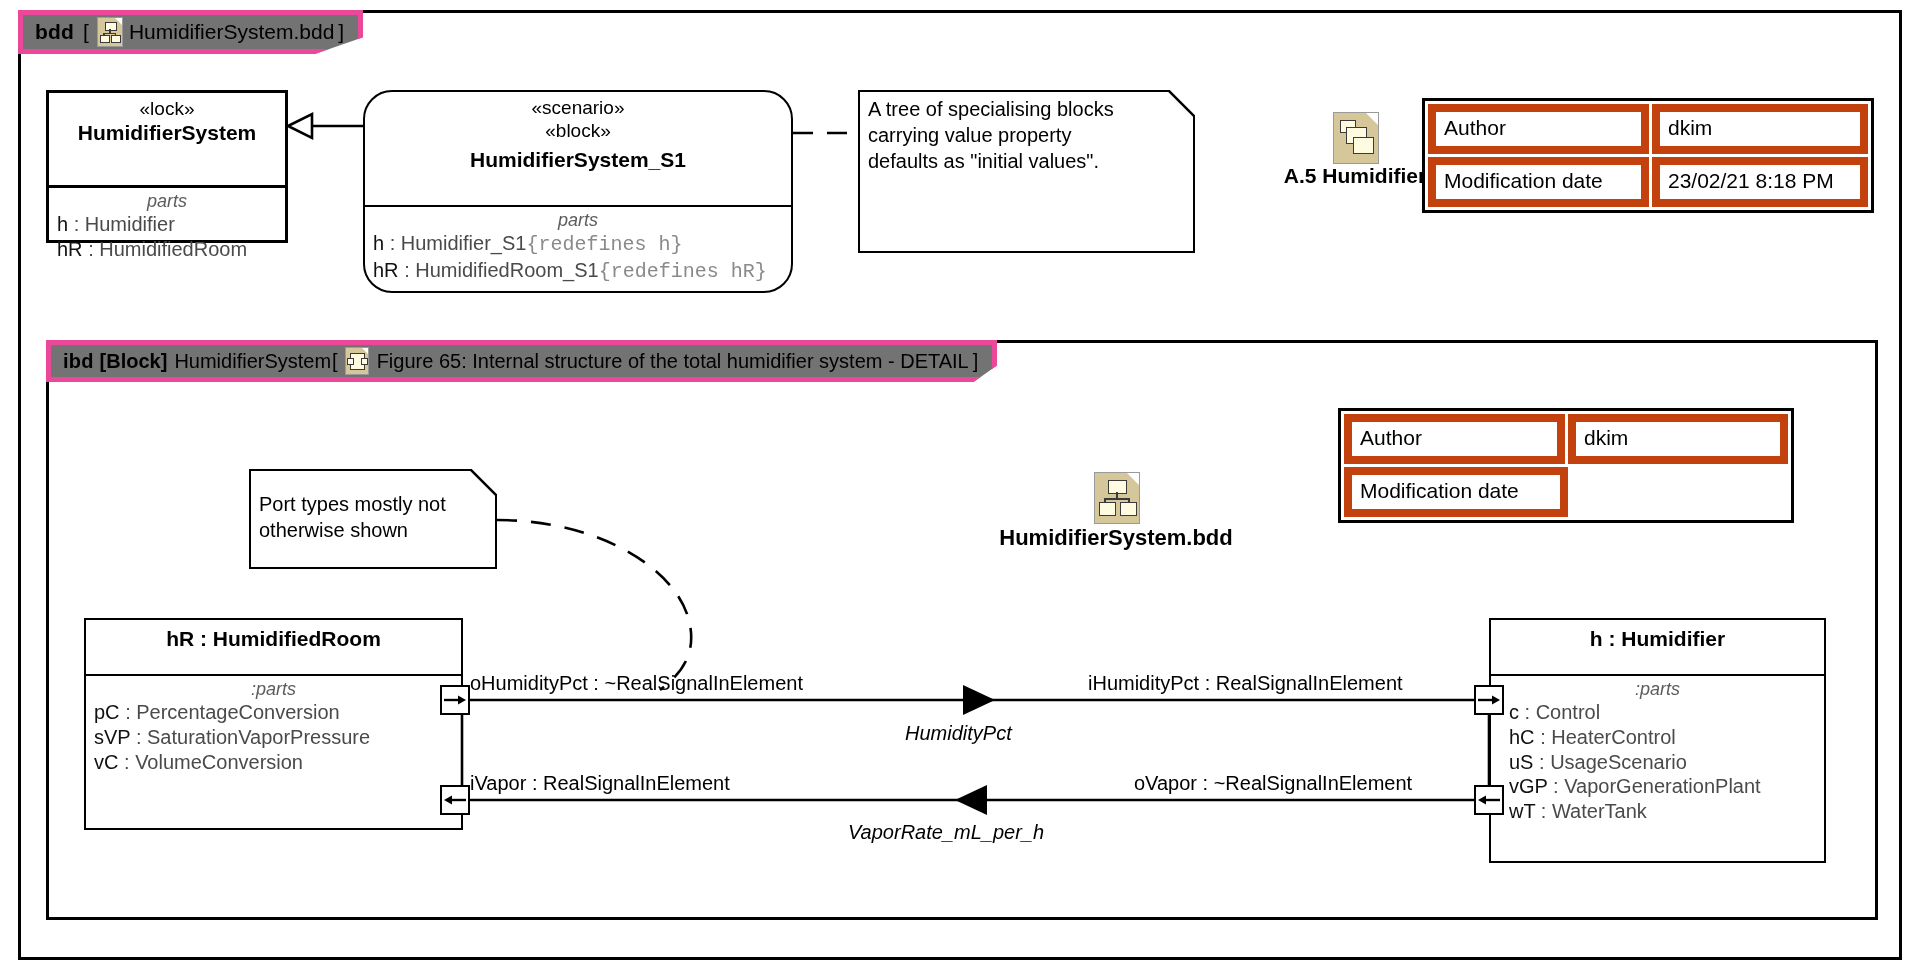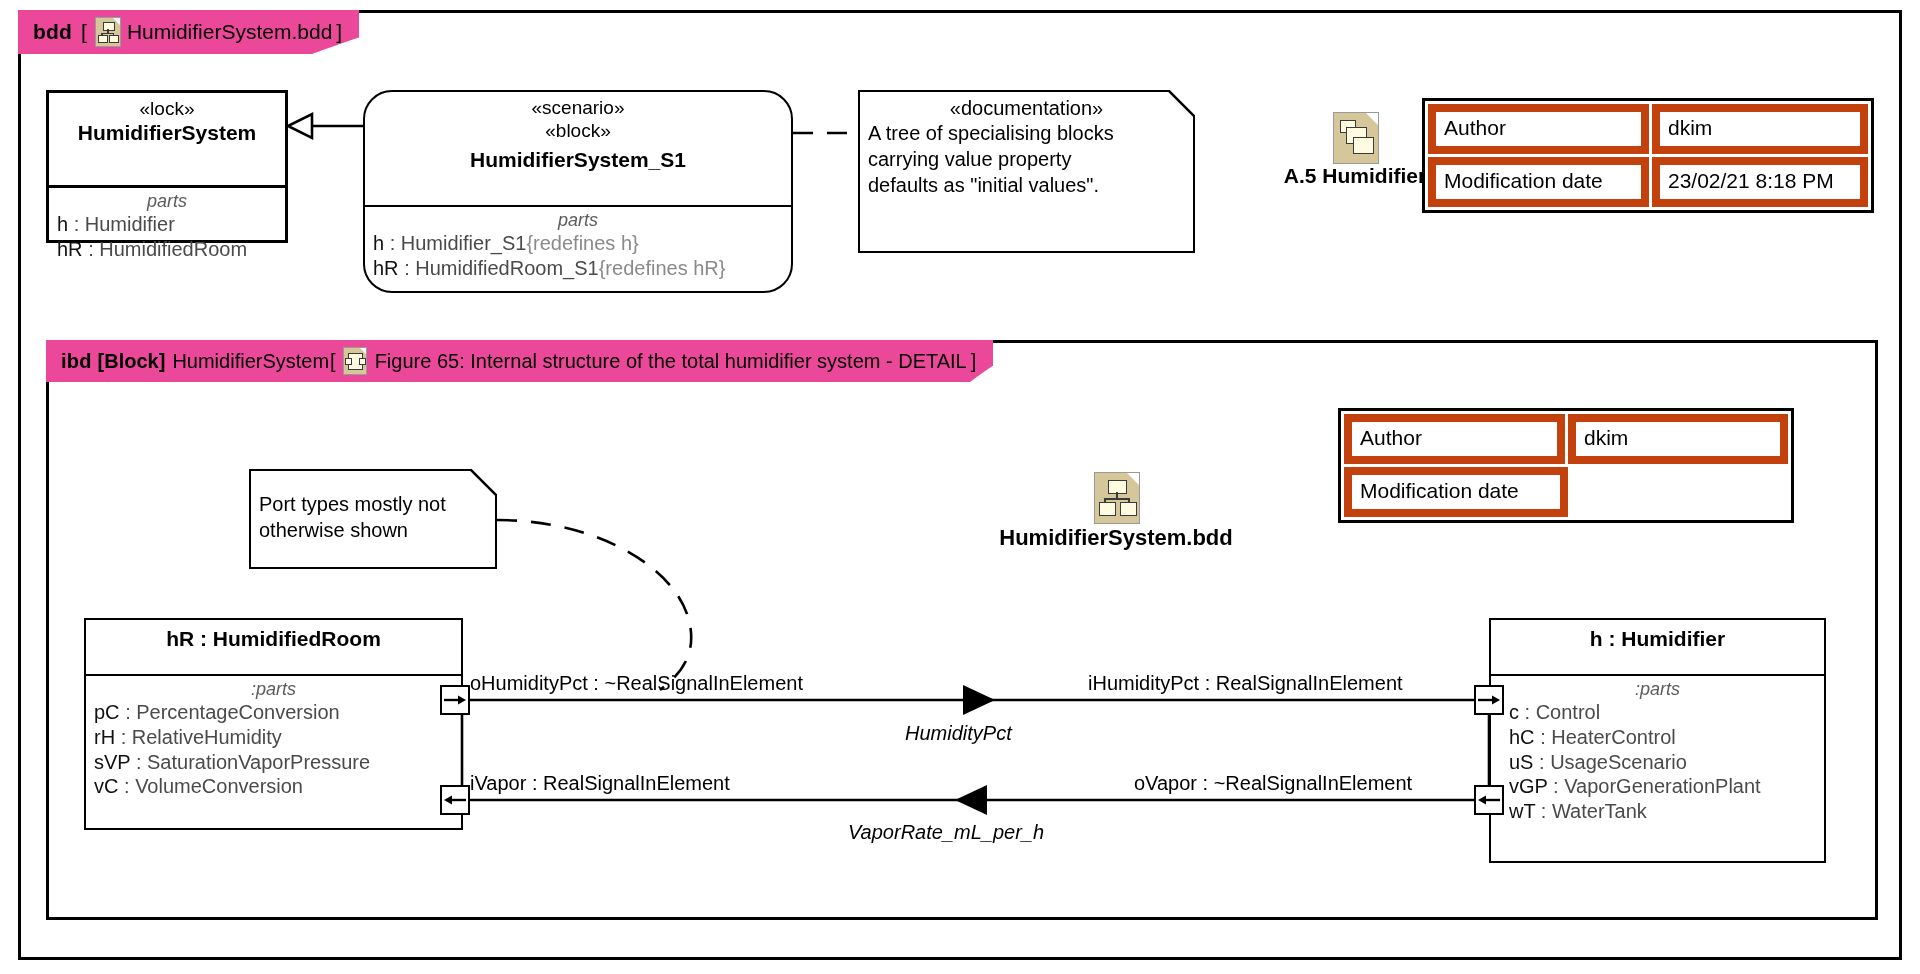--- a/index.html
+++ b/index.html
@@ -25,22 +25,22 @@
 
   
   #bdd-frame {
     left: 18px; top: 10px;
     width: 1884px; height: 950px;
     border: 3px solid #000;
     background: #fff;
   }
   .frame-tab {
     position: absolute;
-    border: 3px solid #ec4899;
-    background: #ec4899;
+    border: 5px solid #ec4899;
+    background: #737373;
     box-sizing: border-box;
     display: flex;
     align-items: center;
     padding: 0 14px 0 12px;
     white-space: nowrap;
   }
   .frame-tab::after {
     
     content: "";
     position: absolute;
@@ -119,21 +119,21 @@
     padding-top: 3px;
   }
   .part-line {
     font-size: 20px;
     color: #4a4a4a;
     padding-left: 8px;
     line-height: 1.24;
     white-space: nowrap;
   }
   .part-line .pname { color: #111; }
-  .redef { color: #8a8a8a; }
+  .redef { color: #8a8a8a; font-family: Liberation Mono, monospace; }
 
   
   .note {
     background: #fff;
     position: absolute;
     box-sizing: border-box;
   }
   .note-body {
     position: absolute;
     inset: 0;
@@ -288,21 +288,20 @@
     </div>
   </div>
 
   <div class="note abs" style="left:858px; top:90px; width:337px; height:163px;">
     <div class="note-body"></div>
     <svg class="note-corner" viewBox="0 0 27 27">
       <path d="M1 1 L1 26 L26 26 Z" fill="#fff" stroke="none"></path>
       <path d="M0.5 0.5 L26.5 26.5" stroke="#000" stroke-width="2.5" fill="none"></path>
     </svg>
     <div class="note-text">
-      <div class="stereo" style="font-size:20px;">«documentation»</div>
       <div>A tree of specialising blocks</div>
       <div>carrying value property</div>
       <div>defaults as "initial values".</div>
     </div>
   </div>
 
   <div class="abs" style="left:1265px; top:112px; width:180px; height:78px;">
     <span class="file-icon" style="width:44px;height:50px;position:absolute;left:68px;top:0;">
       <span class="fold" style="border-left-width:12px;border-top-width:12px;"></span>
       <span class="mini-node" style="left:6px;top:7px;width:14px;height:11px;"></span>
@@ -380,23 +379,20 @@
     <div class="compartment-title" style="height:42px;padding-top:6px;">
       <div class="boxname">hR : HumidifiedRoom</div>
     </div>
     <div class="divider-thin"></div>
     <div>
       <div class="parts-label">:parts</div>
       <div class="part-line">
         <span class="pname">pC</span><span> : </span><span>PercentageConversion</span>
       </div>
       <div class="part-line">
-        <span class="pname">rH</span><span> : </span><span>RelativeHumidity</span>
-      </div>
-      <div class="part-line">
         <span class="pname">sVP</span><span> : </span><span>SaturationVaporPressure</span>
       </div>
       <div class="part-line">
         <span class="pname">vC</span><span> : </span><span>VolumeConversion</span>
       </div>
     </div>
   </div>
 
   <div class="sysml-box abs" style="left:1489px; top:618px; width:337px; height:245px; border-width:2.5px;">
     <div class="compartment-title" style="height:42px;padding-top:6px;">

